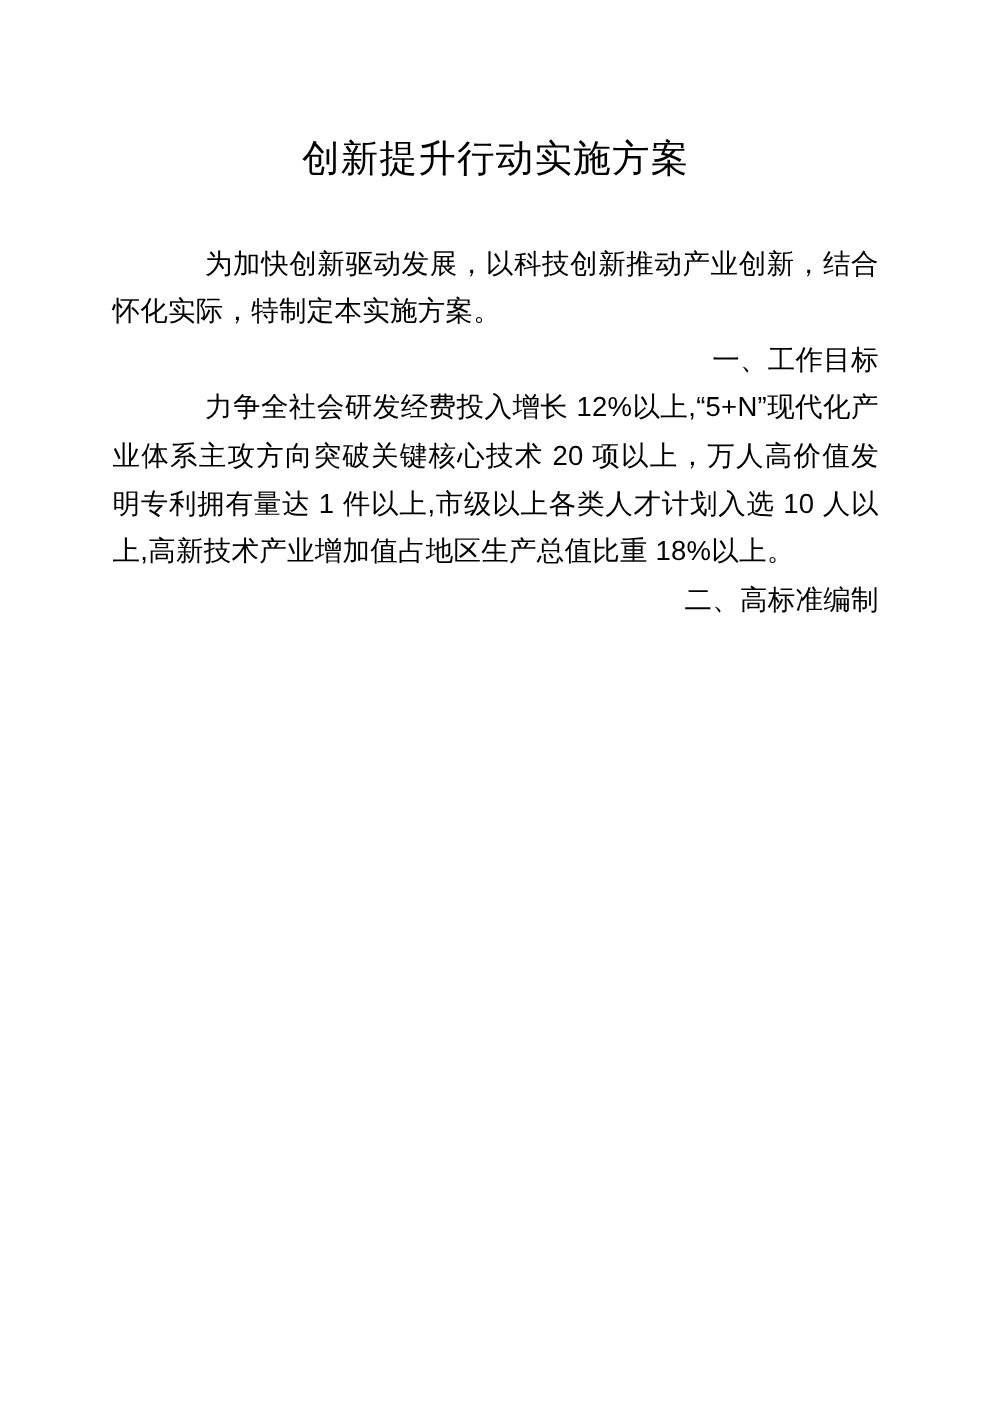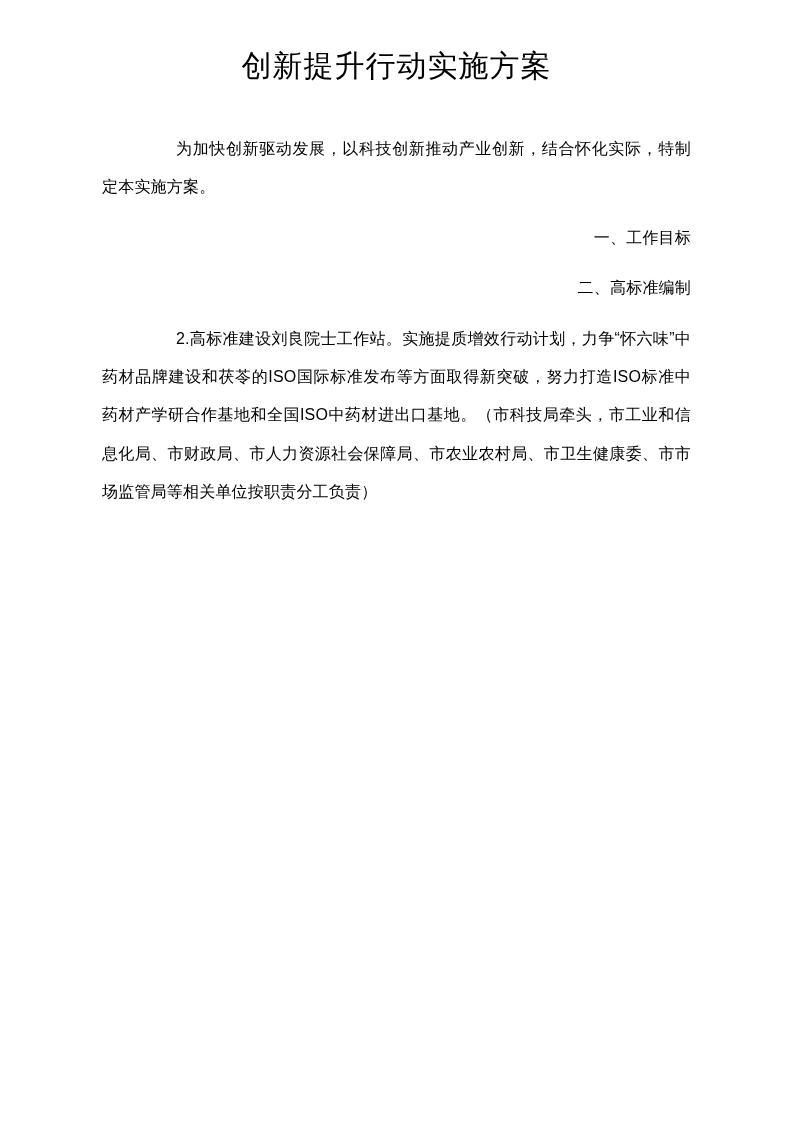--- a/index.html
+++ b/index.html
@@ -6,54 +6,54 @@
     margin: 0;
     padding: 0;
     background: #ffffff;
   }
   .page {
     position: relative;
     width: 793px;
     height: 1122px;
     background: #ffffff;
     box-sizing: border-box;
-    padding: 46px 90px 0 90px;
+    padding: 108px 90px 0 90px;
     overflow: hidden;
     font-family: "Liberation Sans", "DejaVu Sans", sans-serif;
     color: #000000;
   }
   .doc-title {
     margin: 0 0 44px 0;
     font-size: 30px;
     font-weight: 400;
     line-height: 40px;
     text-align: center;
     letter-spacing: 1px;
   }
   .para {
-    margin: 12px;
-    font-size: 16px;
+    margin: 0;
+    font-size: 22px;
     line-height: 38.4px;
     text-align: justify;
     text-indent: 74px;
     letter-spacing: 0.2px;
   }
   .para.heading {
     text-align: right;
   }
 </style>
 </head>
 <body>
 
 <div class="page">
   <h1 class="doc-title">创新提升行动实施方案</h1>
 
   <p class="para">为加快创新驱动发展，以科技创新推动产业创新，结合怀化实际，特制定本实施方案。</p>
 
   <p class="para heading">一、工作目标</p>
 
+  <p class="para">力争全社会研发经费投入增长 12%以上,“5+N”现代化产业体系主攻方向突破关键核心技术 20 项以上，万人高价值发明专利拥有量达 1 件以上,市级以上各类人才计划入选 10 人以上,高新技术产业增加值占地区生产总值比重 18%以上。</p>
 
   <p class="para heading">二、高标准编制</p>
 
 
 
-  <p class="para">2.高标准建设刘良院士工作站。实施提质增效行动计划，力争“怀六味”中药材品牌建设和茯苓的ISO国际标准发布等方面取得新突破，努力打造ISO标准中药材产学研合作基地和全国ISO中药材进出口基地。（市科技局牵头，市工业和信息化局、市财政局、市人力资源社会保障局、市农业农村局、市卫生健康委、市市场监管局等相关单位按职责分工负责）</p>
 </div>
 
 </body></html>

